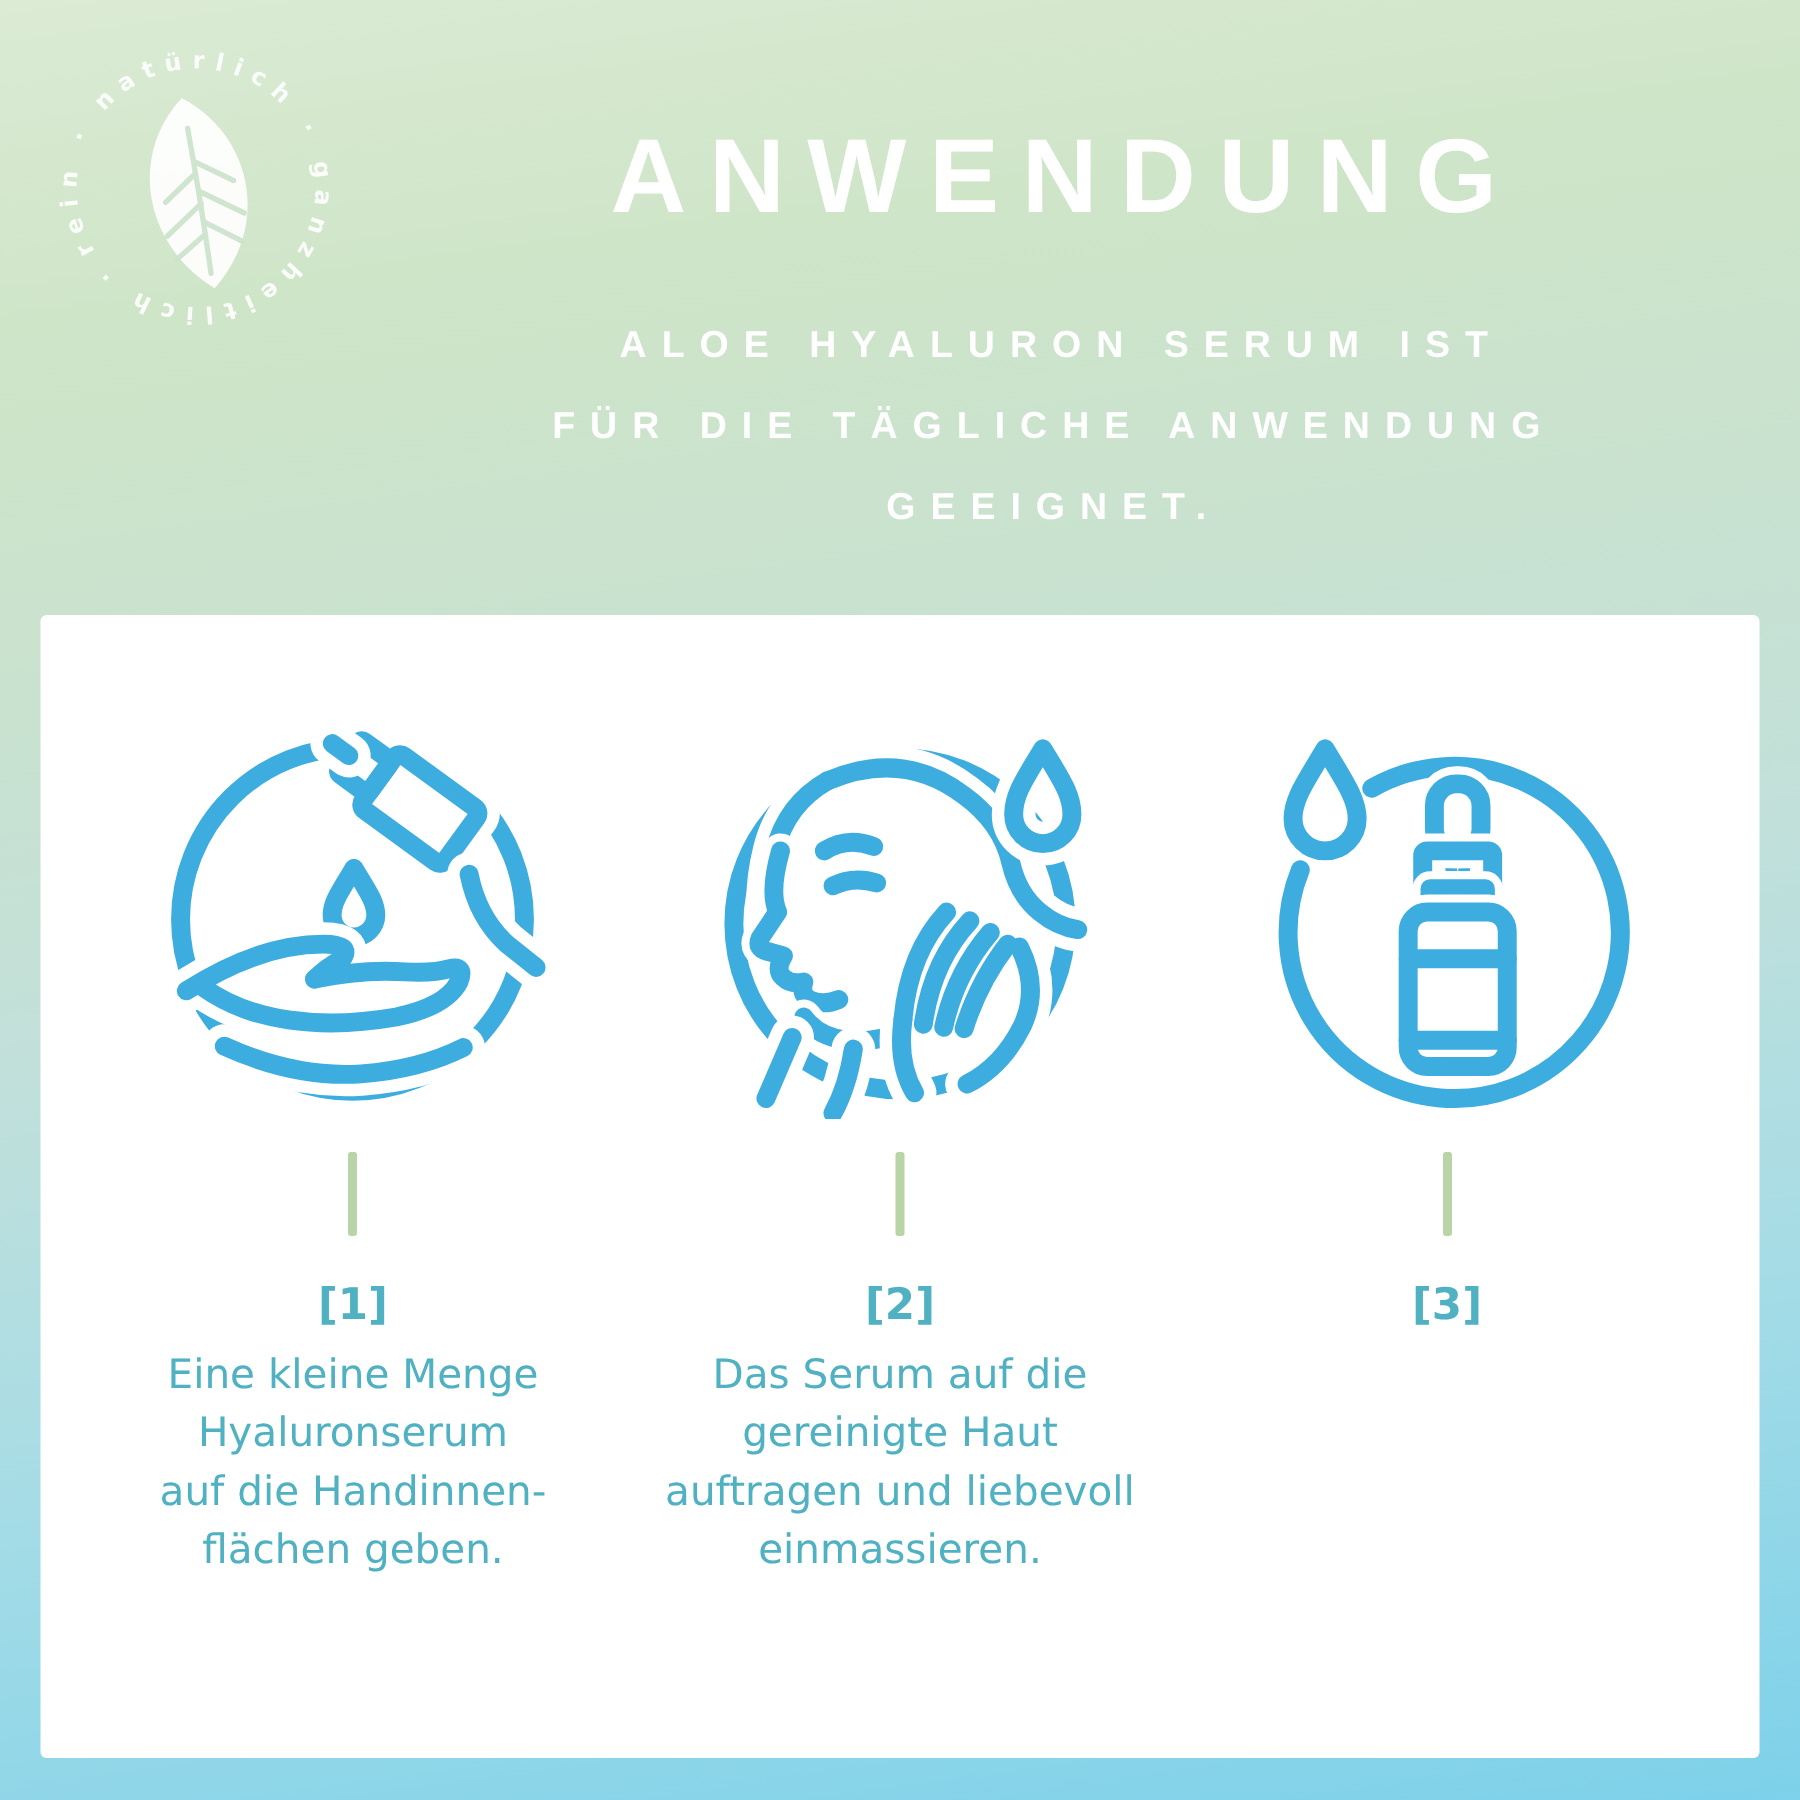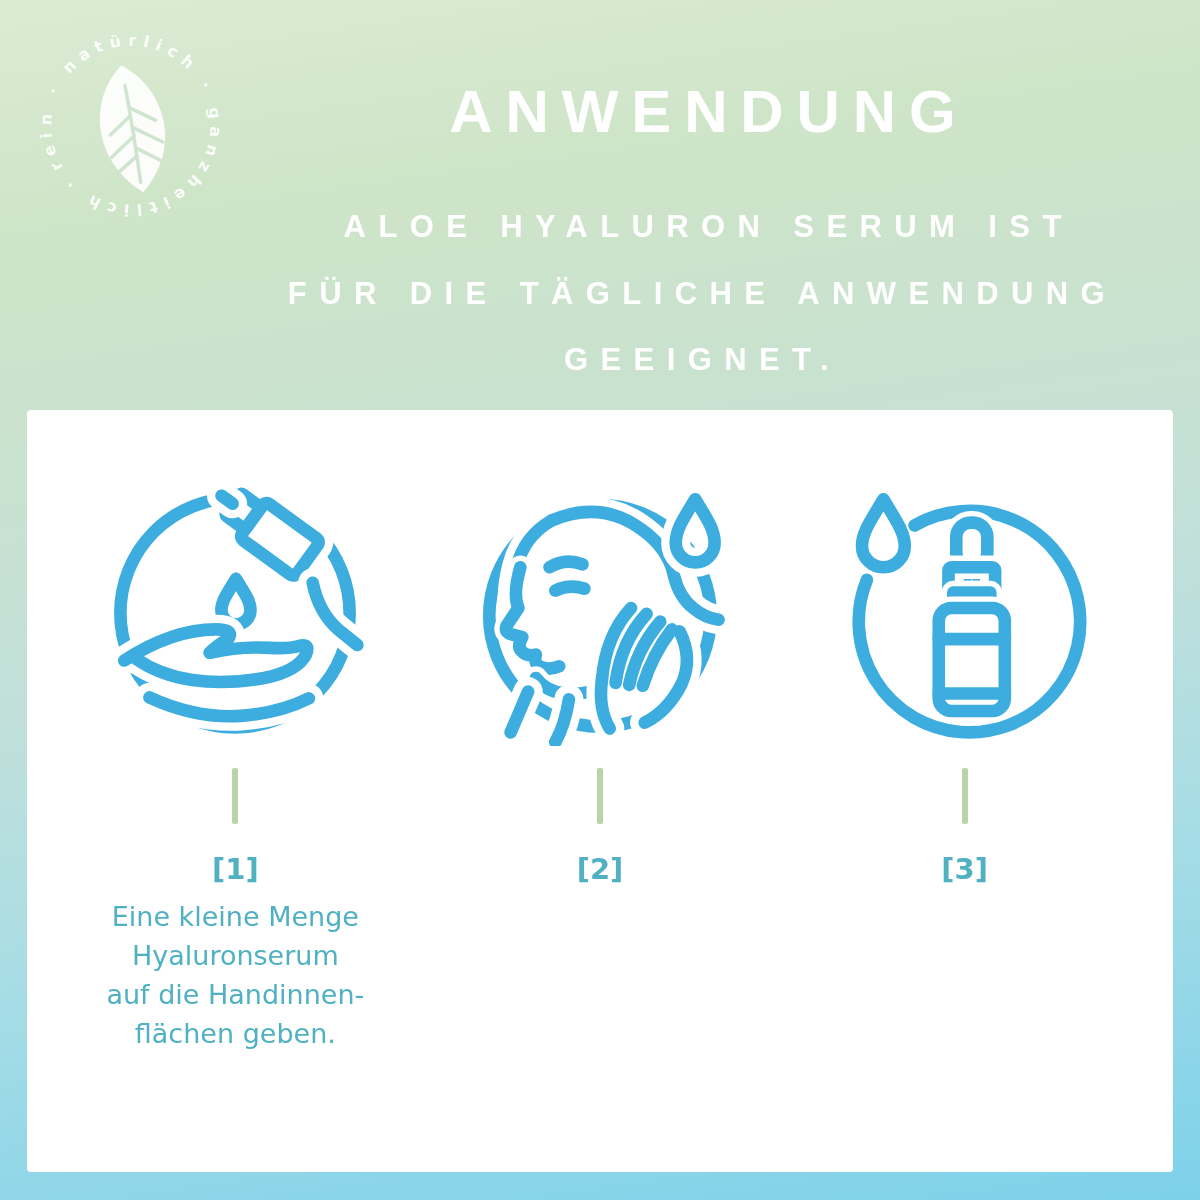--- a/index.html
+++ b/index.html
@@ -19,27 +19,27 @@
     font-family:"DejaVu Sans","Liberation Sans",sans-serif;
     font-size:15.5px;font-weight:600;letter-spacing:3px;
   }
   
   .header{
     position:absolute;left:215px;top:82px;width:975px;
     text-align:center;color:#ffffff;
   }
   .title{
     margin:0;
-    font-size:60px;line-height:1;
+    font-size:70px;line-height:1;
     font-weight:700;letter-spacing:.215em;text-indent:.215em;
     font-family:"Liberation Sans","DejaVu Sans",sans-serif;
   }
   .subtitle{
     margin:52px 0 0 0;
-    font-size:31px;line-height:2.15;
+    font-size:25px;line-height:2.15;
     font-weight:700;letter-spacing:.40em;text-indent:.40em;
     white-space:pre-line;
     font-family:"Liberation Sans","DejaVu Sans",sans-serif;
   }
   
   .card{
     position:absolute;left:27px;top:410px;width:1146px;height:762px;
     background:#ffffff;border-radius:4px;
     display:flex;justify-content:space-between;
     padding:64px 26px 0 26px;box-sizing:border-box;
@@ -175,20 +175,24 @@
         <path class="c" d="M222,162 Q236,190 224,216 Q210,244 186,256"></path>
         <path class="c" d="M142,212 Q138,242 150,262"></path>
 
         <g transform="translate(-12,4)">
           <path class="w" d="M250,22 c-12,20 -20,31 -20,45 a20,20 0 0 0 40,0 c0,-14 -8,-25 -20,-45"></path>
           <path class="c" d="M250,22 c-12,20 -20,31 -20,45 a20,20 0 0 0 40,0 c0,-14 -8,-25 -20,-45"></path>
         </g>
       </svg>
       <div class="divider"></div>
       <div class="num">[2]</div>
+      <p class="txt">Das Serum auf die
+gereinigte Haut
+auftragen und liebevoll
+einmassieren.</p>
     </section>
 
     <section class="step">
       <svg class="icon" viewBox="0 0 280 280">
 
         <path class="c" d="M88,53 A114,114 0 1 1 39,109"></path>
 
         <path class="c" d="M56,26 c-13,22 -22,34 -22,48 a22,22 0 0 0 44,0 c0,-14 -9,-26 -22,-48"></path>
 
         <path class="ct" d="M141,96 L144,120"></path>

